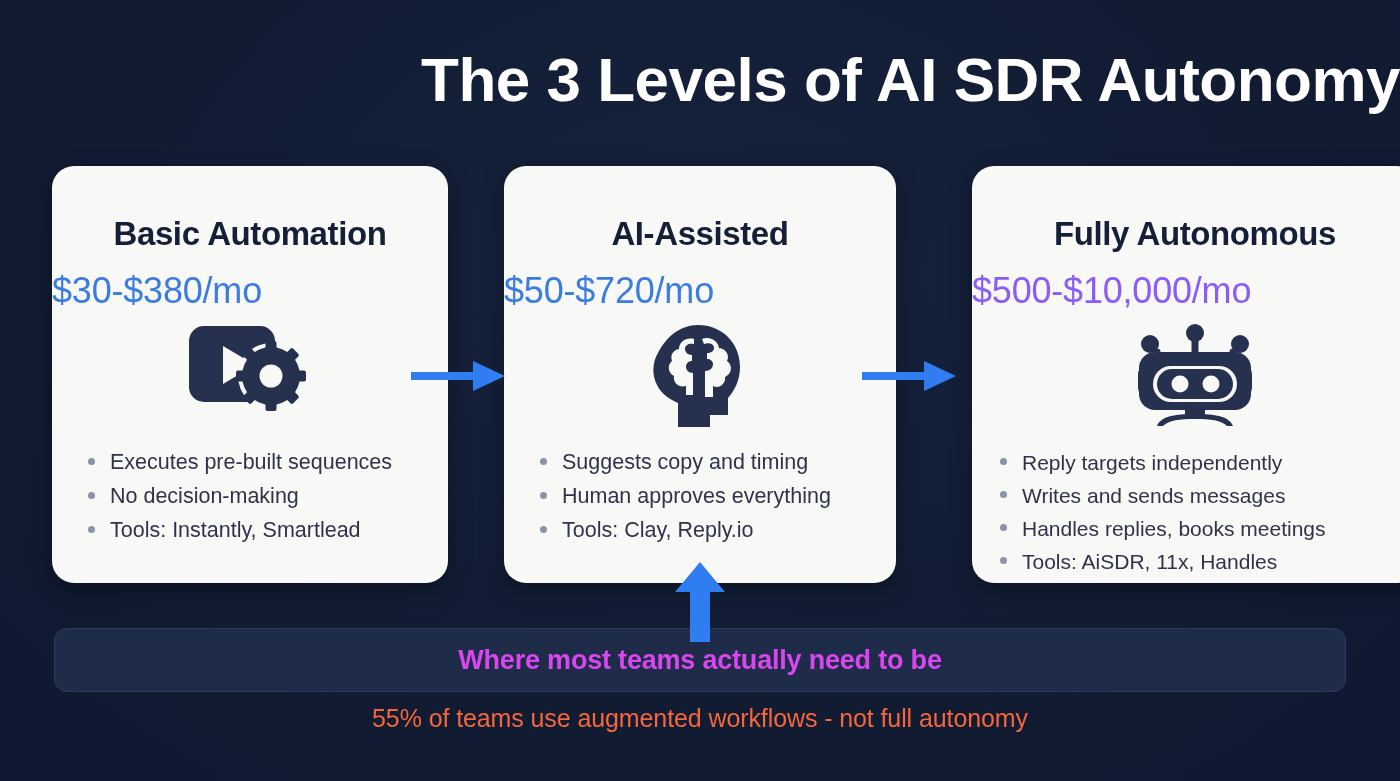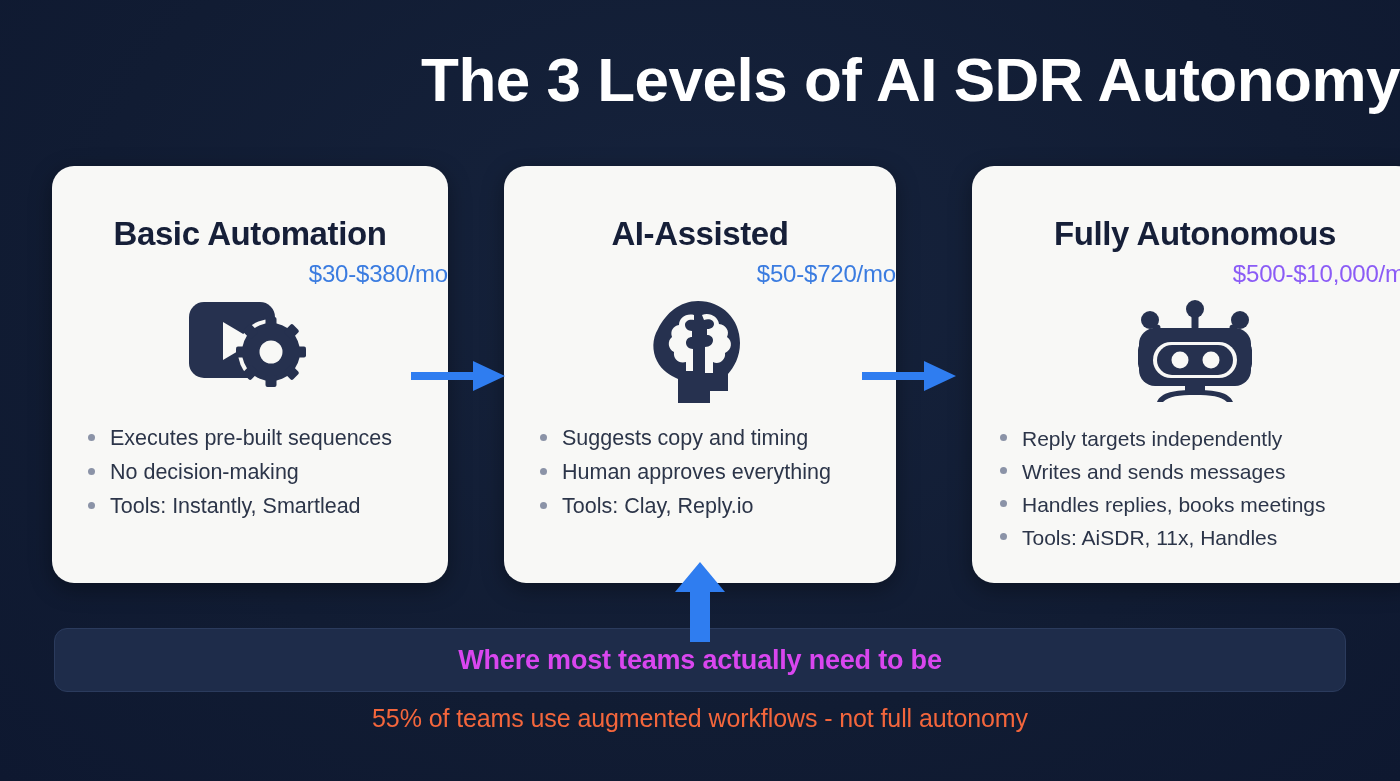--- a/index.html
+++ b/index.html
@@ -49,23 +49,23 @@
   .card-title {
     text-align: center;
     font-size: 33px;
     font-weight: bold;
     color: #161f38;
     letter-spacing: -0.4px;
     line-height: 1.12;
     margin-top: 24px;
   }
   .card-price {
-    text-align: right;
-    font-size: 24px;
-    margin-top: 7px;
+    text-align: left;
+    font-size: 36px;
+    margin-top: 17px;
     letter-spacing: -0.2px;
   }
   .price-blue   { color: #3b7ce0; }
   .price-orange { color: #8b5cf6; }
 
   .icon-wrap {
     height: 120px;
     display: flex;
     align-items: center;
     justify-content: center;

